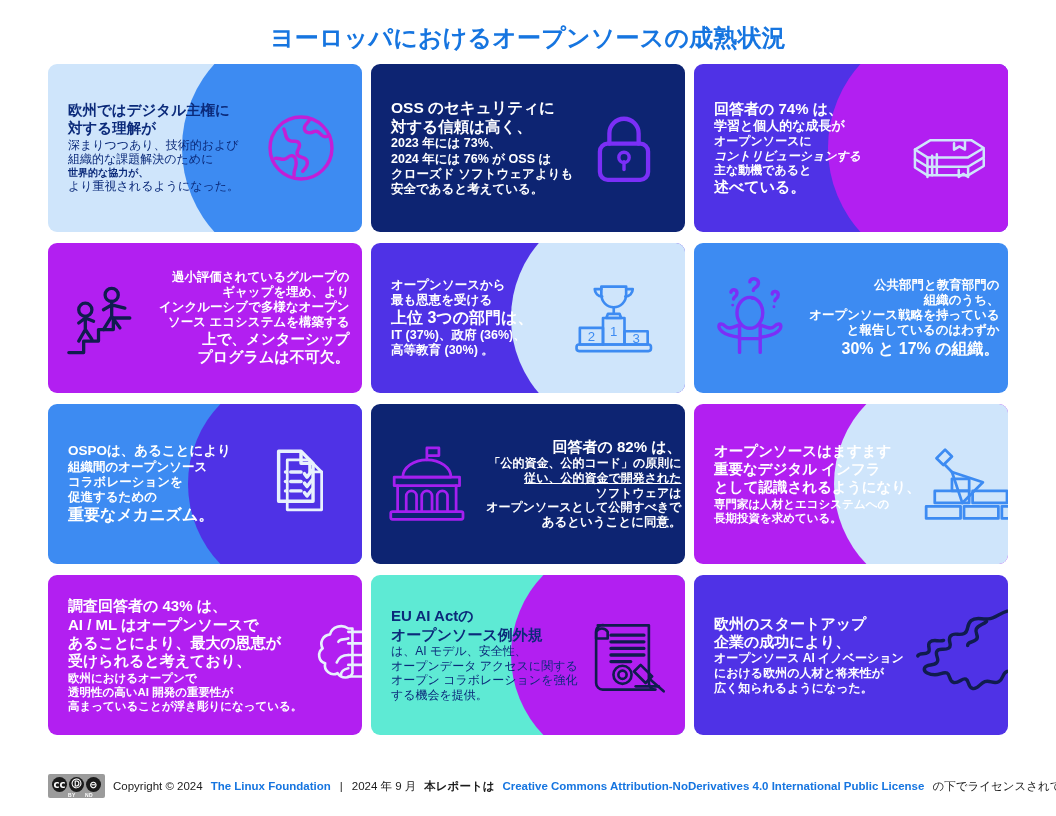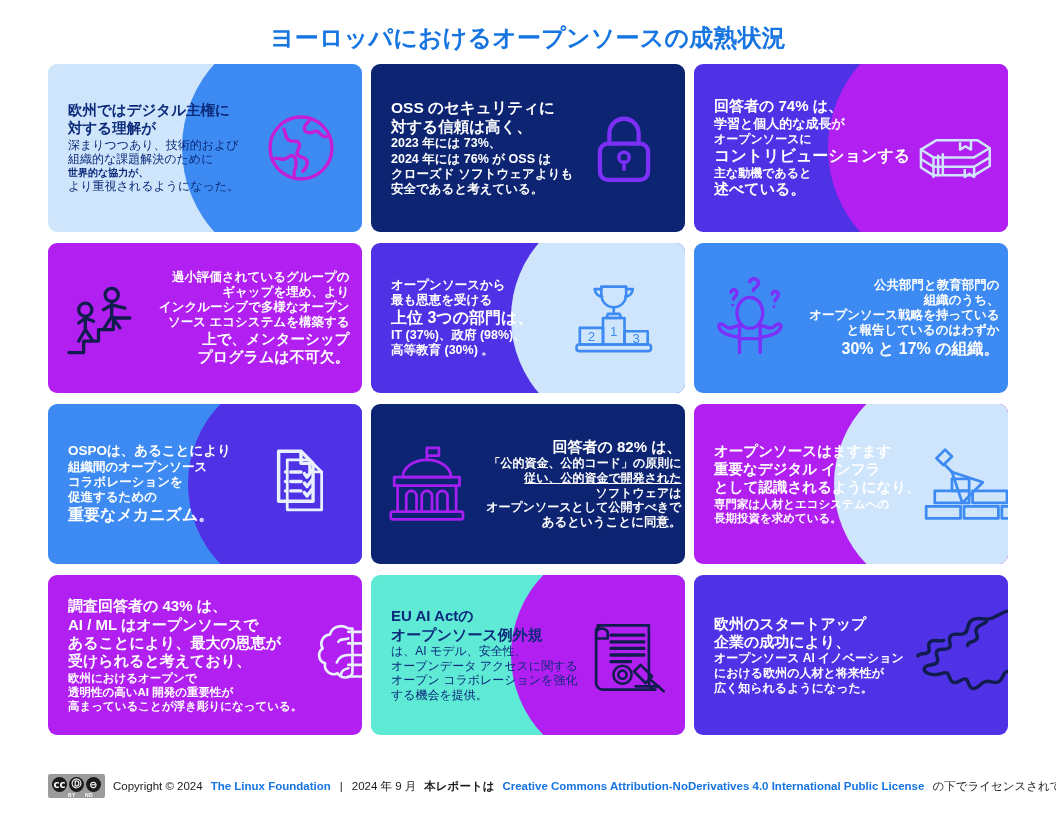--- a/index.html
+++ b/index.html
@@ -165,21 +165,21 @@
             <path d="M50 66v9" stroke="#7b2ff7" stroke-width="4" stroke-linecap="round"></path>
           </svg>
         </div>
       </div>
       <div class="card lft" style="background: rgb(79, 50, 230); justify-content: space-between;">
         <div class="blob right tall" style="background: rgb(178, 31, 241);"></div>
         <div class="txt ta-l" style="color: rgb(255, 255, 255); margin-left: 20px;">
           <span class="ln b" style="font-size: 15px;">回答者の 74% は、</span>
           <span class="ln b" style="font-size: 13px;">学習と個人的な成長が</span>
           <span class="ln b" style="font-size: 12px;">オープンソースに</span>
-          <span class="ln b" style="font-size: 16px;">コントリビューションする</span>
+          <span class="ln b" style="font-size: 12px; font-style: italic;">コントリビューションする</span>
           <span class="ln b" style="font-size: 12px;">主な動機であると</span>
           <span class="ln b" style="font-size: 15px;">述べている。</span>
         </div>
         <div class="icon" style="margin-right: 18px;">
           <svg width="86" height="86" viewBox="0 0 110 100">
             <path d="M14 52l20-12h52l16 10-20 12H30z" fill="none" stroke="#cfe5fb" stroke-width="3.2" stroke-linecap="round" stroke-linejoin="round"></path>
             <path d="M14 52v12l16 10h52l20-12V52" fill="none" stroke="#cfe5fb" stroke-width="3.2" stroke-linecap="round" stroke-linejoin="round"></path>
             <path d="M14 64v11l16 10h52l20-12V64" fill="none" stroke="#cfe5fb" stroke-width="3.2" stroke-linecap="round" stroke-linejoin="round"></path>
             <path d="M30 62v12M36 60v12M42 58v12" fill="none" stroke="#cfe5fb" stroke-width="3.2" stroke-linecap="round" stroke-linejoin="round"></path>
             <path d="M30 75v12M36 73v12M42 71v12" fill="none" stroke="#cfe5fb" stroke-width="3.2" stroke-linecap="round" stroke-linejoin="round"></path>
@@ -206,21 +206,21 @@
           <span class="ln b" style="font-size: 14.5px;">上で、メンターシップ</span>
           <span class="ln b" style="font-size: 15px;">プログラムは不可欠。</span>
         </div>
       </div>
       <div class="card lft" style="background: rgb(79, 50, 230); justify-content: space-between;">
         <div class="blob right" style="background: rgb(207, 229, 251);"></div>
         <div class="txt ta-l" style="color: rgb(255, 255, 255); margin-left: 20px;">
           <span class="ln b" style="font-size: 12.5px;">オープンソースから</span>
           <span class="ln b" style="font-size: 12.5px;">最も恩恵を受ける</span>
           <span class="ln b" style="font-size: 16px;">上位 3つの部門は、</span>
-          <span class="ln b" style="font-size: 12.5px;">IT (37%)、政府 (98%)、</span>
+          <span class="ln b" style="font-size: 12.5px;">IT (37%)、政府 (36%)、</span>
           <span class="ln b" style="font-size: 12.5px;">高等教育 (30%) 。</span>
         </div>
         <div class="icon" style="margin-right: 18px;">
           <svg width="107.5" height="86" viewBox="0 0 130 100">
             <path d="M50 12h30v10a15 15 0 0 1-30 0z" fill="none" stroke="#3d8bf2" stroke-width="3.2" stroke-linecap="round" stroke-linejoin="round"></path>
             <path d="M50 15h-8a9 9 0 0 0 9 9M80 15h8a9 9 0 0 1-9 9" fill="none" stroke="#3d8bf2" stroke-width="3.2" stroke-linecap="round" stroke-linejoin="round"></path>
             <path d="M65 37v8M56 50h18l-2-5H58z" fill="none" stroke="#3d8bf2" stroke-width="3.2" stroke-linecap="round" stroke-linejoin="round"></path>
             <rect x="52" y="50" width="26" height="32" fill="none" stroke="#3d8bf2" stroke-width="3.2" stroke-linecap="round" stroke-linejoin="round"></rect>
             <rect x="24" y="62" width="28" height="20" fill="none" stroke="#3d8bf2" stroke-width="3.2" stroke-linecap="round" stroke-linejoin="round"></rect>
             <rect x="78" y="66" width="28" height="16" fill="none" stroke="#3d8bf2" stroke-width="3.2" stroke-linecap="round" stroke-linejoin="round"></rect>

